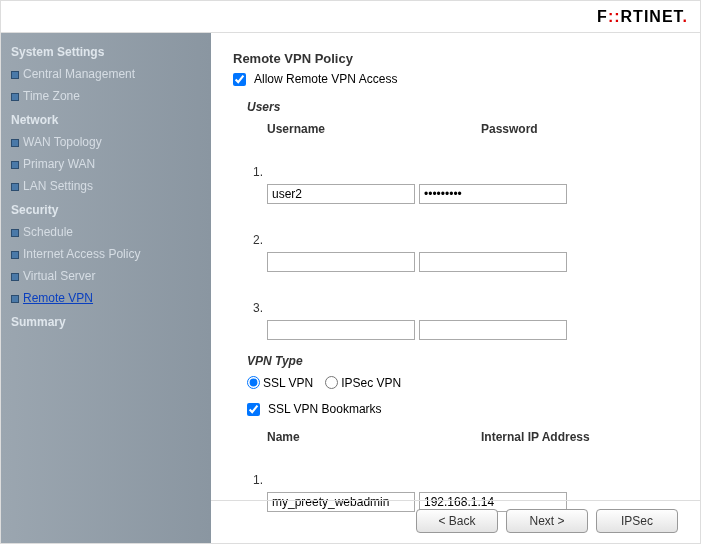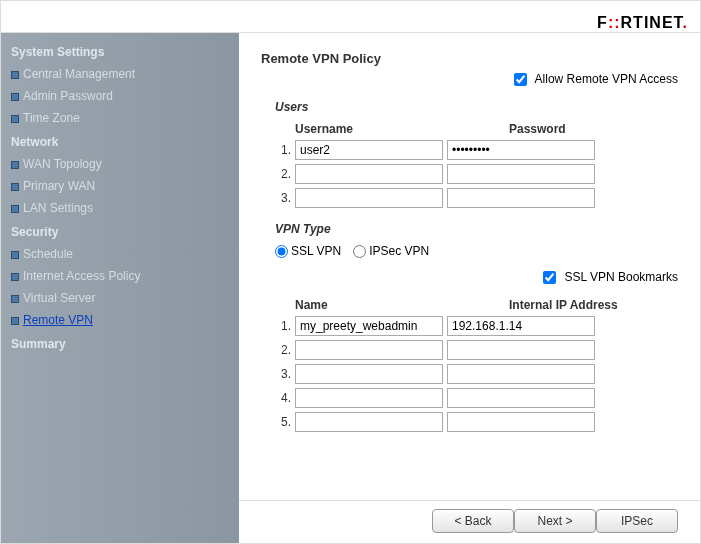--- a/index.html
+++ b/index.html
@@ -11,37 +11,37 @@
     height: 544px;
     overflow: hidden;
     position: relative;
     border: 1px solid #ddd;
   }
   .topbar {
     height: 32px;
     border-bottom: 1px solid #ddd;
     display: flex;
     justify-content: flex-end;
-    align-items: flex-end;
+    align-items: center;
     padding-right: 12px;
   }
   .logo {
     font-family: Arial, sans-serif;
     font-weight: 900;
     font-size: 16px;
     letter-spacing: 1px;
     color: #000;
   }
   .logo-colon { color: #d00; font-weight: 900; }
   .container {
     display: flex;
     height: calc(100% - 32px);
   }
   .sidebar {
-    width: 238px;
+    width: 210px;
     background: linear-gradient(to right, #9ba6b0 0%, #8a96a1 100%);
     padding-top: 6px;
     height: 100%;
   }
   .sidebar-section {
     color: #dfe6ec;
     font-weight: bold;
     font-size: 12px;
     padding: 6px 10px 4px 10px;
   }
@@ -76,21 +76,20 @@
     font-weight: bold;
     font-size: 13px;
     color: #333;
     margin-bottom: 6px;
   }
   .checkbox-row {
     display: flex;
     align-items: center;
     gap: 8px;
     margin-bottom: 14px;
-    justify-content: flex-end;
   }
   .checkbox-row input[type=checkbox] { margin: 0; }
   .section-label {
     font-weight: bold;
     font-size: 12px;
     color: #333;
     margin-left: 14px;
     margin-bottom: 8px;
     font-style: italic;
   }
@@ -101,35 +100,36 @@
   .trow { display: flex; align-items: center; margin-bottom: 4px; }
   .rownum { width: 20px; text-align: right; padding-right: 4px; color: #333; }
   .tinput {
     width: 148px;
     height: 20px;
     border: 1px solid #aaa;
     padding: 1px 4px;
     font-size: 12px;
     margin-right: 4px;
     background: #fff;
+    margin-top: 44px;
   }
   .radio-row {
     display: flex;
     align-items: center;
     gap: 6px;
     margin-left: 14px;
     margin-bottom: 12px;
   }
-  .radio-row label { display: flex; align-items: flex-end; gap: 3px; margin-right: 6px; }
+  .radio-row label { display: flex; align-items: flex-start; gap: 3px; margin-right: 6px; }
   .footer {
     position: absolute;
     bottom: 10px;
     right: 22px;
     display: flex;
-    gap: 0;
+    gap: 8px;
   }
   .btn {
     min-width: 82px;
     height: 24px;
     border: 1px solid #999;
     border-radius: 4px;
     background: linear-gradient(#fefefe, #e4e4e4);
     font-size: 12px;
     color: #333;
     cursor: pointer;
@@ -148,21 +148,20 @@
 <div class="topbar">
   <div class="logo">
     <span>F</span><span class="logo-colon">::</span><span>RTINET</span><span style="color:#d00">.</span>
   </div>
 </div>
 
 <div class="container">
   <div class="sidebar">
     <div class="sidebar-section">System Settings</div>
     <div class="sidebar-item">Central Management</div>
-    <div class="sidebar-item">Admin Password</div>
     <div class="sidebar-item">Time Zone</div>
 
     <div class="sidebar-section">Network</div>
     <div class="sidebar-item">WAN Topology</div>
     <div class="sidebar-item">Primary WAN</div>
     <div class="sidebar-item">LAN Settings</div>
 
     <div class="sidebar-section">Security</div>
     <div class="sidebar-item">Schedule</div>
     <div class="sidebar-item">Internet Access Policy</div>

